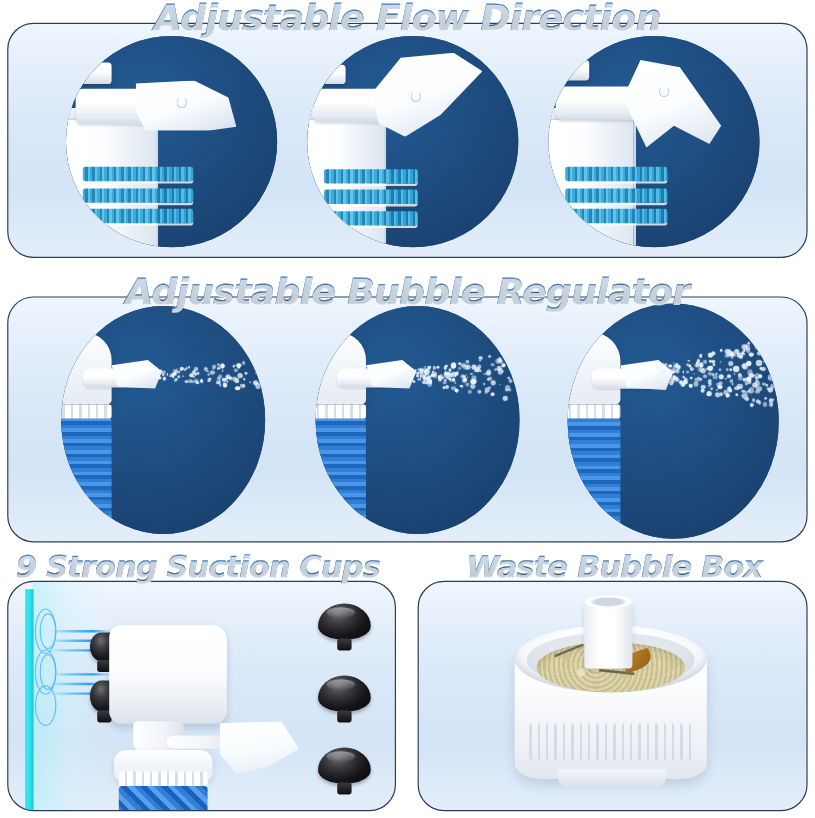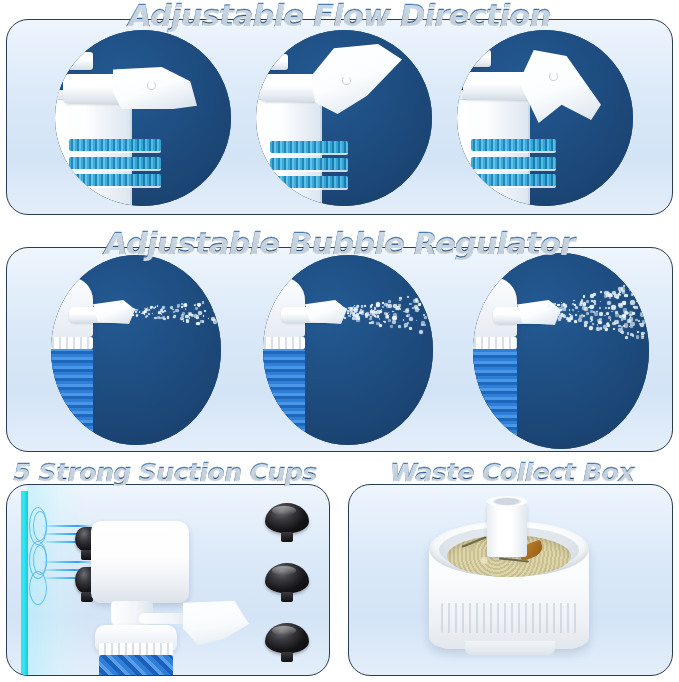--- a/index.html
+++ b/index.html
@@ -863,21 +863,21 @@
           <i style="left:101.7px;top:42.4px;width:2.4px;height:2.4px;opacity:0.57"></i>
           <i style="left:74.6px;top:27.7px;width:4.4px;height:4.4px;opacity:0.80"></i>
           <i style="left:95.1px;top:62.6px;width:1.7px;height:1.7px;opacity:0.61"></i>
           <i style="left:51.7px;top:44.6px;width:3.3px;height:3.3px;opacity:0.68"></i>
         </div>
     </div>
 
   </div>
 </div>
 
-<div class="title t3">5 Strong Suction Cups</div>
+<div class="title t3">9 Strong Suction Cups</div>
 
 <div class="panel" style="left:6px; top:484px; width:324px; height:192px;">
   <div class="panel-inner">
 
     <div class="glasshalo" style="left:20px; top:0; width:58px; height:192px;"></div>
     <div class="glass" style="left:14px; top:6px; width:7px; height:186px;"></div>
 
     <div class="wave" style="left:22px; top:22px; width:16px; height:36px;"></div>
     <div class="wave" style="left:26px; top:26px; width:12px; height:28px;"></div>
     <div class="wave" style="left:22px; top:56px; width:16px; height:36px;"></div>
@@ -911,21 +911,21 @@
     <div class="cup" style="left:258px; top:78px; width:44px; height:30px;">
       <div class="cupshine" style="left:7px; top:3px; width:24px; height:9px;"></div>
     </div>
     <div class="cup" style="left:258px; top:138px; width:44px; height:30px;">
       <div class="cupshine" style="left:7px; top:3px; width:24px; height:9px;"></div>
     </div>
 
   </div>
 </div>
 
-<div class="title t4">Waste Collect Box</div>
+<div class="title t4">Waste Bubble Box</div>
 
 <div class="panel" style="left:348px; top:484px; width:325px; height:192px;">
   <div class="panel-inner">
 
     <div class="box-outer" style="left:80px; top:38px; width:160px; height:126px;"></div>
     <div class="box-vent" style="left:92px; top:118px; width:136px; height:30px;"></div>
     <div class="box-foot" style="left:116px; top:156px; width:90px; height:14px;"></div>
 
     <div class="box-rim" style="left:80px; top:36px; width:160px; height:56px;"></div>
     <div class="box-cavity" style="left:90px; top:42px; width:140px; height:46px;"></div>

